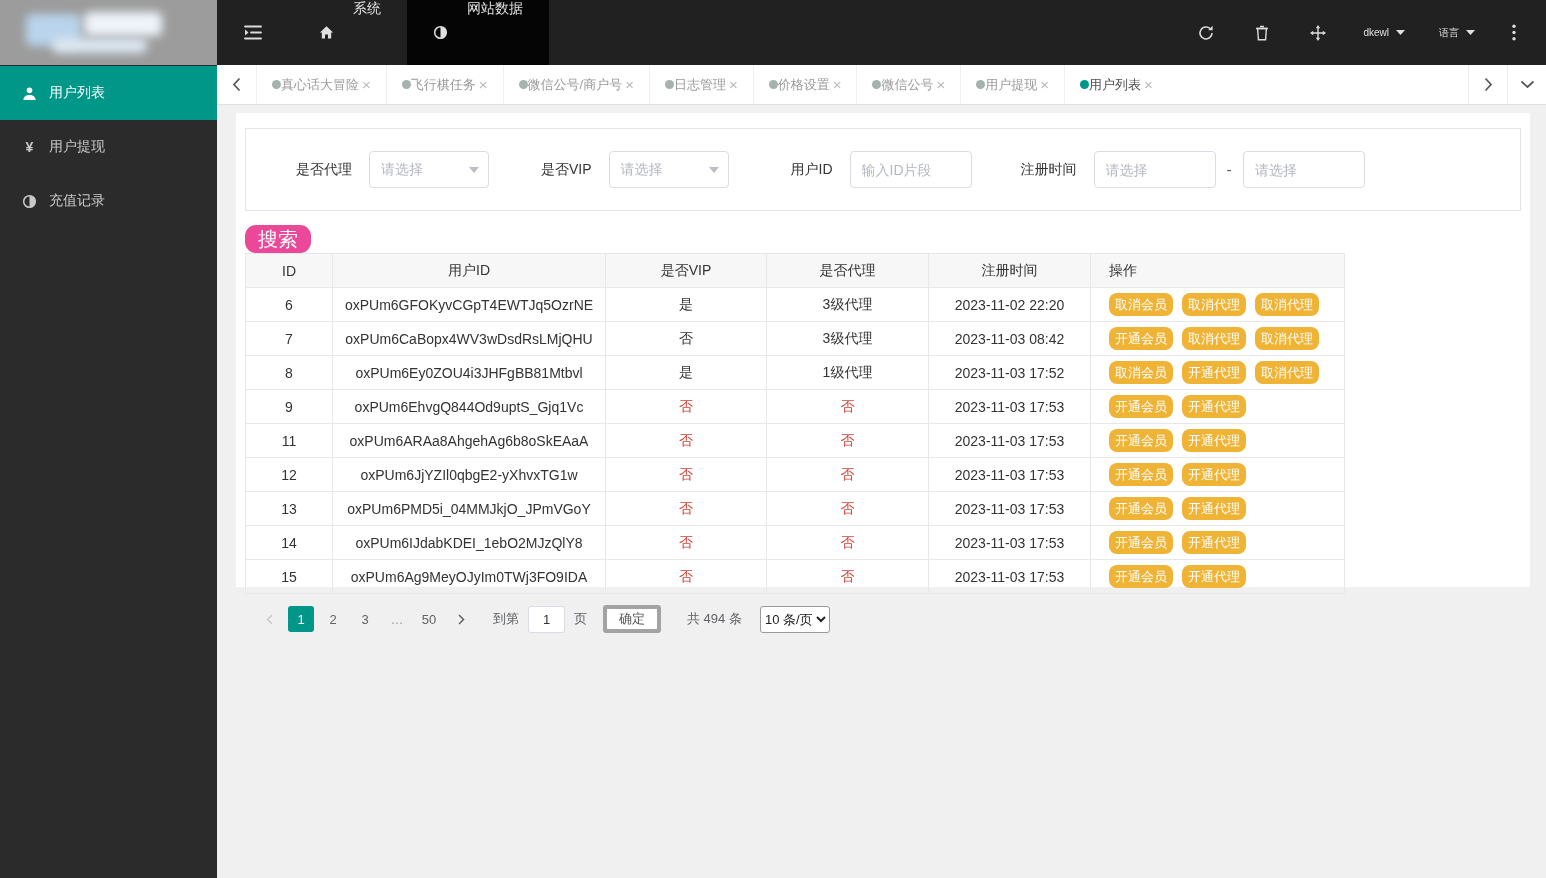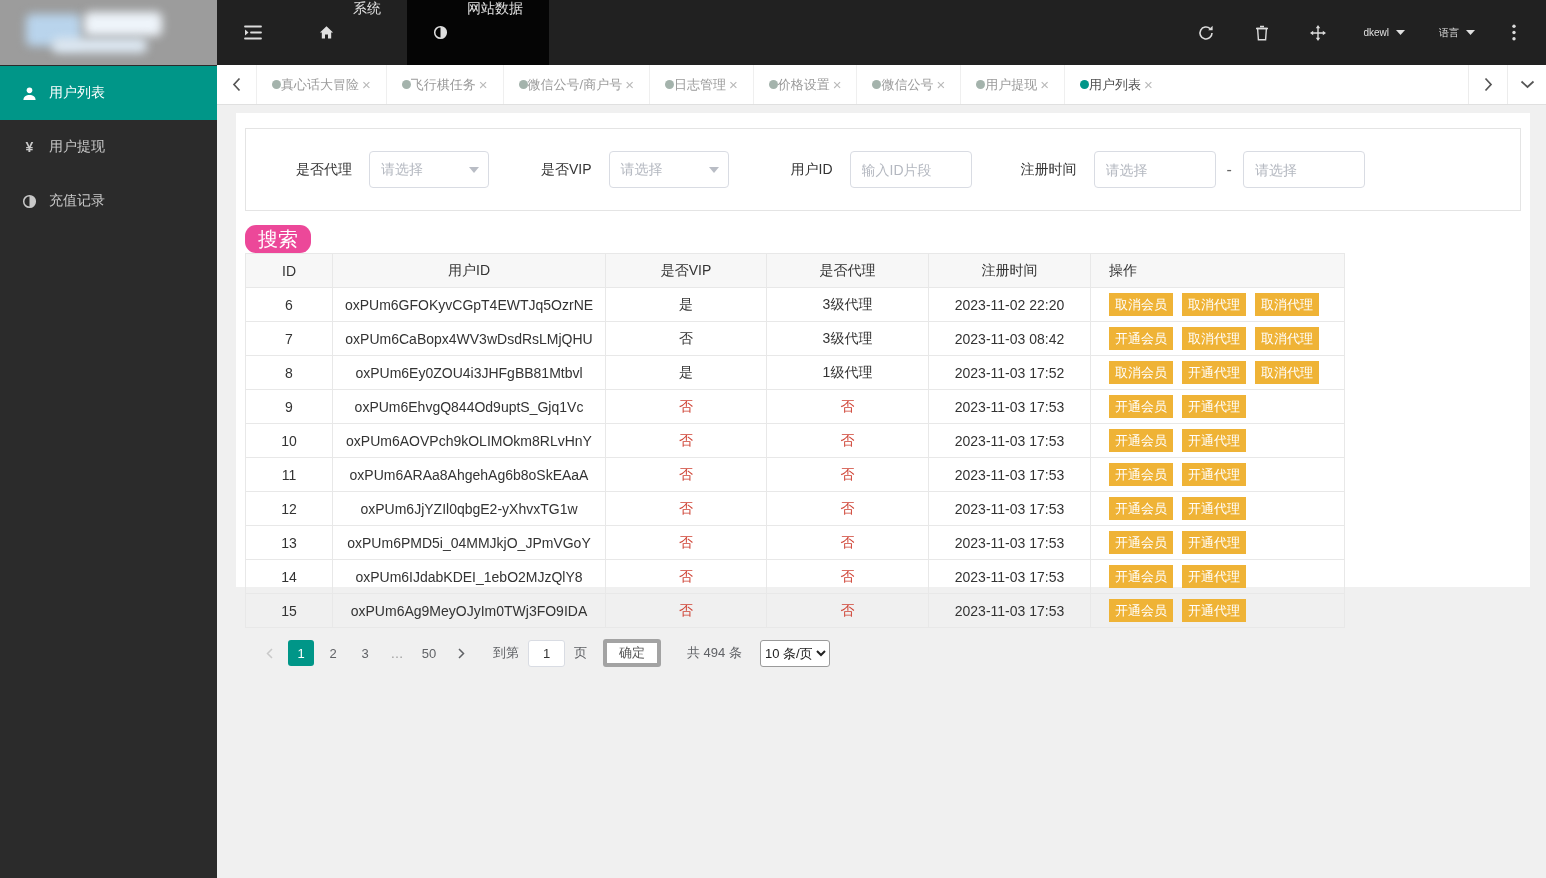--- a/index.html
+++ b/index.html
@@ -50,21 +50,21 @@
   .textin{width:122px;height:37px;border:1px solid #d9dce3;border-radius:4px;padding:0 11px;font-size:14px;color:#333;outline:none;flex:none}
   .textin::placeholder{color:#b4b8c0}
   .dash{color:#666;margin:0 11px}
   .btn-search{margin-top:14px;background:#ec4899;border:none;color:#fff;font-size:20px;border-radius:11px;padding:0 13px;height:28px;cursor:pointer}
   
   .utable{border-collapse:collapse;font-size:14px;color:#333;table-layout:fixed;width:1099px}
   .utable th,.utable td{border:1px solid #e8e8e8;height:34px;text-align:center;overflow:hidden;white-space:nowrap}
   .utable th{background:#f7f7f7;font-weight:normal;color:#333}
   .utable th.op,.utable td.op{text-align:left;padding-left:18px}
   .utable td.red{color:#cf4436}
-  .abtn{display:inline-block;background:#efb336;color:#fff;font-size:13px;border-radius:0;padding:5px 6px;margin-right:9px;cursor:pointer;line-height:1}
+  .abtn{display:inline-block;background:#efb336;color:#fff;font-size:13px;border-radius:8px;padding:5px 6px;margin-right:9px;cursor:pointer;line-height:1}
   
   .pager{display:flex;align-items:center;margin-top:11px;padding-left:8px;font-size:13px;color:#606266}
   .pglist{display:inline-flex;align-items:center}
   .pg{min-width:26px;height:26px;display:inline-flex;align-items:center;justify-content:center;margin:0 3px;cursor:pointer;color:#606266}
   .pg.active{background:#009688;color:#fff;border-radius:3px}
   .pg.dots{color:#9a9a9a}
   .pg.nav-disabled{color:#c9c9c9}
   .goto-label{margin-left:16px}
   .goto-input{width:37px;height:27px;border:1px solid #d9dce3;border-radius:3px;text-align:center;margin:0 9px;font-size:13px;color:#333;outline:none}
   .btn-confirm{margin-left:16px;height:28px;padding:0 12px;background:#fff;border:4px solid #a3a3a3;border-radius:3px;font-size:13px;color:#555;cursor:pointer}
@@ -321,28 +321,20 @@
           </tr>
           <tr>
             <td>9</td>
             <td>oxPUm6EhvgQ844Od9uptS_Gjq1Vc</td>
             <td class="red">否</td>
             <td class="red">否</td>
             <td>2023-11-03 17:53</td>
             <td class="op"><span class="abtn">开通会员</span><span class="abtn">开通代理</span></td>
           </tr>
           <tr>
-            <td>10</td>
-            <td>oxPUm6AOVPch9kOLIMOkm8RLvHnY</td>
-            <td class="red">否</td>
-            <td class="red">否</td>
-            <td>2023-11-03 17:53</td>
-            <td class="op"><span class="abtn">开通会员</span><span class="abtn">开通代理</span></td>
-          </tr>
-          <tr>
             <td>11</td>
             <td>oxPUm6ARAa8AhgehAg6b8oSkEAaA</td>
             <td class="red">否</td>
             <td class="red">否</td>
             <td>2023-11-03 17:53</td>
             <td class="op"><span class="abtn">开通会员</span><span class="abtn">开通代理</span></td>
           </tr>
           <tr>
             <td>12</td>
             <td>oxPUm6JjYZIl0qbgE2-yXhvxTG1w</td>

